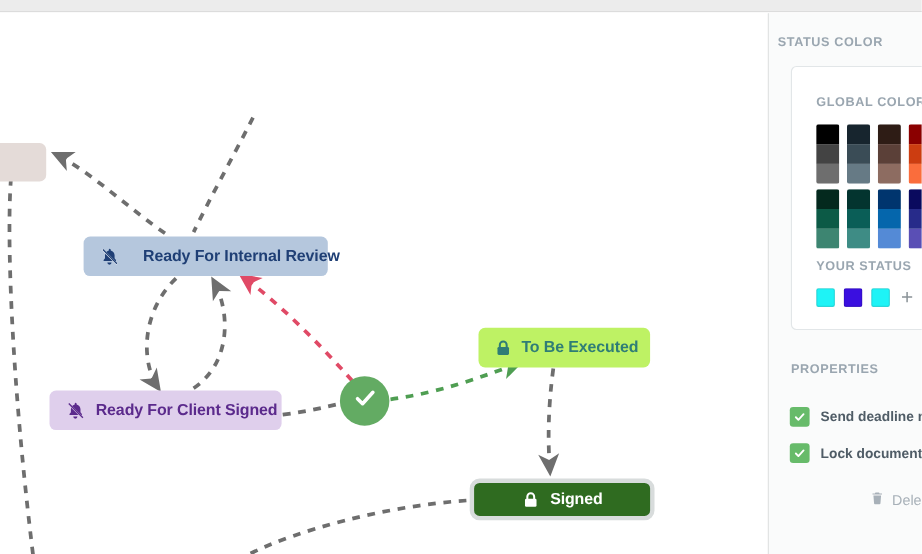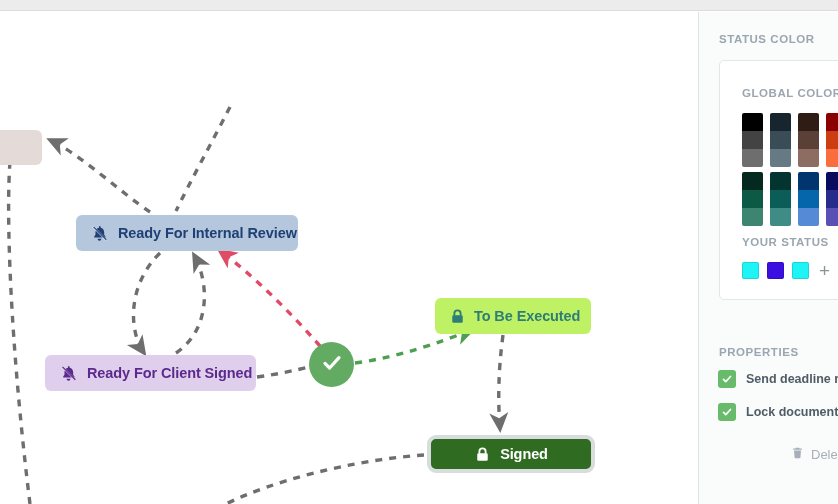--- a/index.html
+++ b/index.html
@@ -42,20 +42,21 @@
   
   #node-draft {
     left: -30px; top: 118px; width: 72px; height: 35px;
     background: #e4dbd8; color: #7c4a3a;
     padding-left: 12px;
   }
   #node-internal {
     left: 76px; top: 203px; width: 222px; height: 36px;
     background: #b5c7dd; color: #1f3f75;
     padding: 0 14px;
+    gap: 12px;
   }
   #node-internal .nicon { margin-right: 9px; }
   #node-client {
     left: 45px; top: 343px; width: 211px; height: 36px;
     background: #dfcfec; color: #5b2a8c;
     padding: 0 14px;
   }
   #node-client .nicon { margin-right: 9px; }
   #node-executed {
     left: 435px; top: 286px; width: 156px; height: 36px;
@@ -86,21 +87,21 @@
     position: absolute; left: 698px; top: 12px; width: 140px; height: 492px;
     background: #fafbfb;
     border-left: 1px solid #dfe2e2;
     overflow: hidden;
   }
   .section-title {
     font-size: 11.5px; font-weight: bold; color: #9aa6b0;
     letter-spacing: 0.55px;
     white-space: nowrap;
   }
-  #status-color-title { position: absolute; left: 20px; top: 21px; }
+  #status-color-title { position: absolute; left: 8px; top: 21px; }
 
   #color-card {
     position: absolute; left: 20px; top: 48px;
     width: 150px; height: 240px;
     background: #ffffff;
     border: 1px solid #e2e6e8;
     border-radius: 5px;
   }
   #global-color-title { position: absolute; left: 22px; top: 26px; }
 
@@ -120,21 +121,21 @@
   }
   .user-swatch {
     width: 17px; height: 17px; border-radius: 2px;
     border: 1px solid rgba(0,0,0,0.12);
   }
   #add-color {
     font-size: 19px; color: #8c9499; line-height: 1;
     font-weight: normal; cursor: pointer; margin-left: 2px;
   }
 
-  #properties-title { position: absolute; left: 20px; top: 334px; }
+  #properties-title { position: absolute; left: 20px; top: 318px; }
 
   .prop-row {
     position: absolute; left: 19px;
     display: flex; align-items: center; gap: 10px;
     white-space: nowrap;
   }
   #prop-0 { top: 358px; }
   #prop-1 { top: 391px; }
   .checkbox {
     width: 18px; height: 18px; border-radius: 3px;

